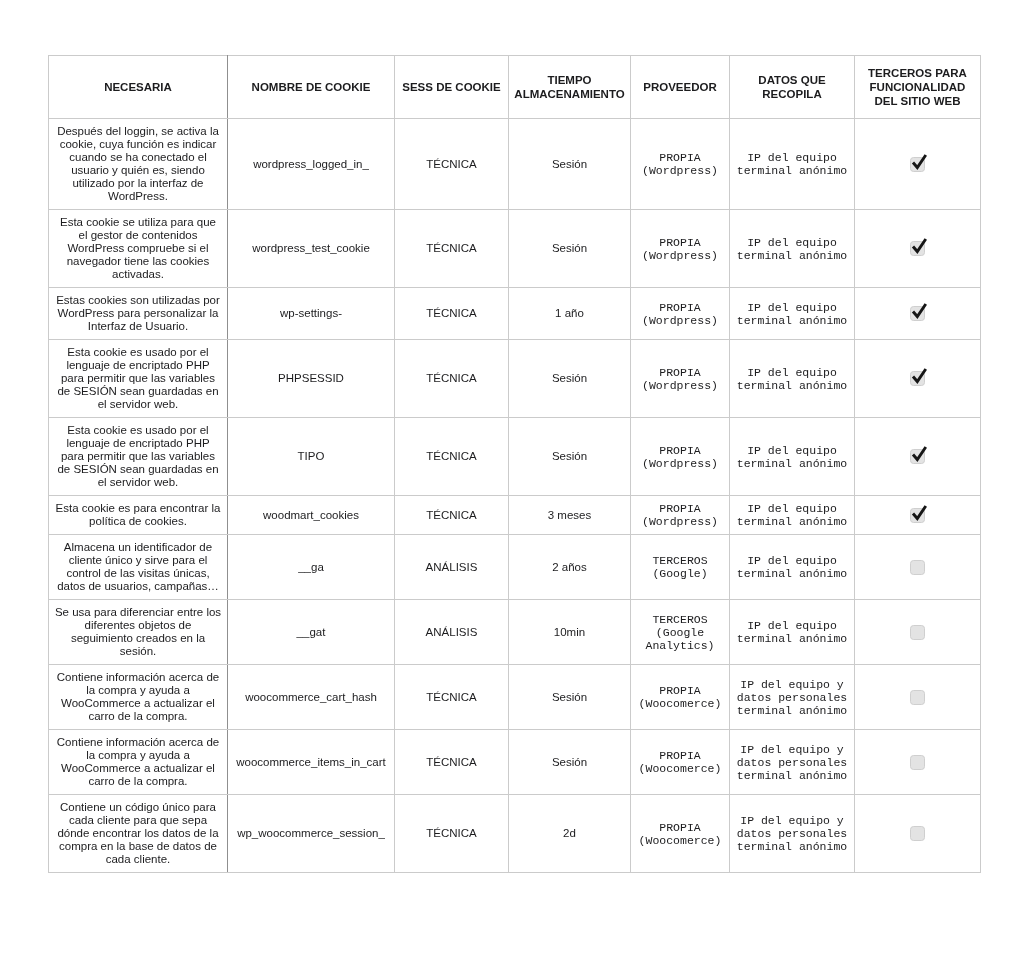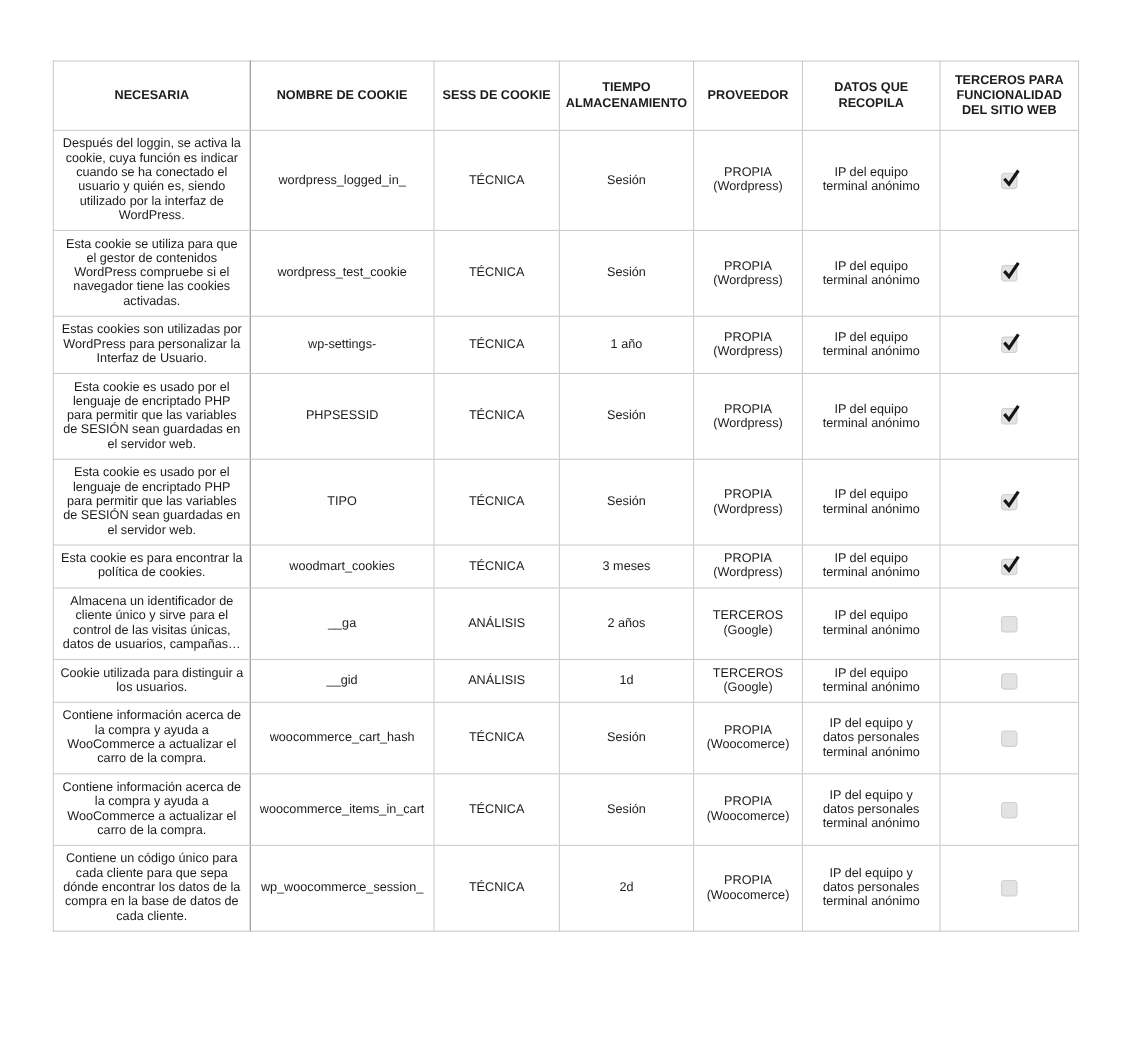--- a/index.html
+++ b/index.html
@@ -25,21 +25,21 @@
     color:var(--text);
     word-wrap:break-word;
   }
   .cookie-table th{
     font-weight:bold;font-size:11.5px;line-height:14px;
     padding:10px 4px;
   }
   .cookie-table th:first-child,.cookie-table td:first-child{
     border-right-color:var(--border-dark);
   }
-  .cell-multiline{white-space:pre-line;}
+  .cell-multiline{white-space:pre-line;font-family:Liberation Mono, monospace;}
   
   .cb{
     position:relative;display:inline-block;
     width:15px;height:15px;
     background:var(--cb-bg);
     border:1px solid var(--cb-border);
     border-radius:3.5px;
     vertical-align:middle;
   }
   .cb .tick{display:none;position:absolute;left:-1px;top:-5px;overflow:visible;}
@@ -191,36 +191,36 @@
 (Google)</td>
     <td class="cell-multiline">IP del equipo
 terminal anónimo</td>
     <td>
       <span class="cb">
         
       </span>
     </td>
   </tr>
 
-
-  <tr>
-    <td>Cookie utilizada para distinguir a los usuarios.</td>
-    <td>__gid</td>
+  <tr>
+    <td>Se usa para diferenciar entre los diferentes objetos de seguimiento creados en la sesión.</td>
+    <td>__gat</td>
     <td>ANÁLISIS</td>
-    <td>1d</td>
+    <td>10min</td>
     <td class="cell-multiline">TERCEROS
-(Google)</td>
-    <td class="cell-multiline">IP del equipo
-terminal anónimo</td>
-    <td>
-      <span class="cb">
-        
-      </span>
-    </td>
-  </tr>
+(Google Analytics)</td>
+    <td class="cell-multiline">IP del equipo
+terminal anónimo</td>
+    <td>
+      <span class="cb">
+        
+      </span>
+    </td>
+  </tr>
+
 
   <tr>
     <td>Contiene información acerca de la compra y ayuda a WooCommerce a actualizar el carro de la compra.</td>
     <td>woocommerce_cart_hash</td>
     <td>TÉCNICA</td>
     <td>Sesión</td>
     <td class="cell-multiline">PROPIA
 (Woocomerce)</td>
     <td class="cell-multiline">IP del equipo y
 datos personales

